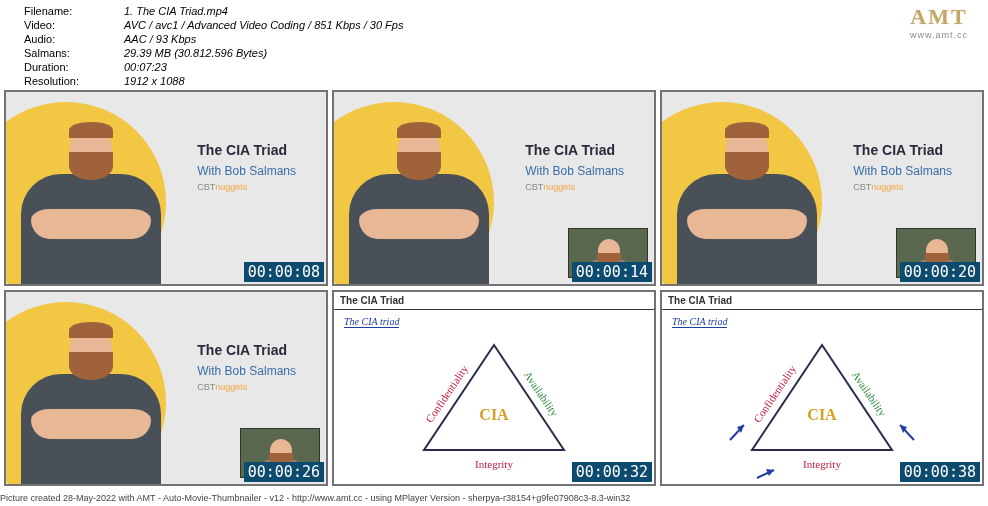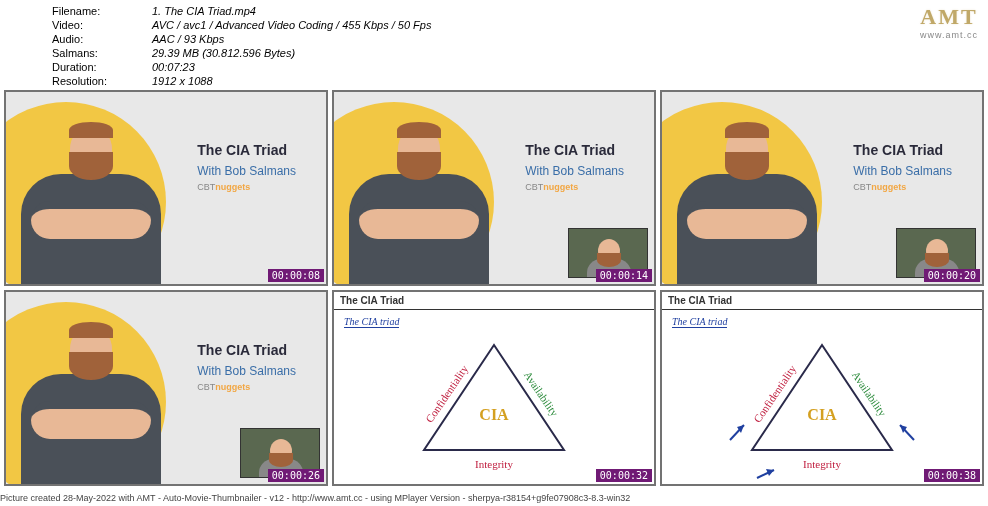--- a/index.html
+++ b/index.html
@@ -7,40 +7,39 @@
     width: 988px;
     height: 506px;
     font-family: Arial, sans-serif;
     background: #fff;
     font-size: 11px;
     color: #000;
     position: relative;
     overflow: hidden;
   }
   .header {
-    padding: 4px 8px 2px 8px;
+    padding: 4px 8px 2px 24px;
     position: relative;
-    margin-left: 44px;
   }
   .meta-row {
     display: flex;
     line-height: 14px;
   }
   .meta-label {
     width: 100px;
     color: #000;
   }
   .meta-value {
     color: #000;
     font-style: italic;
   }
   .logo-area {
     position: absolute;
     top: 4px;
-    right: 10px;
+    right: 20px;
     text-align: center;
   }
   .logo-text {
     font-size: 22px;
     font-weight: bold;
     color: #c0a868;
     letter-spacing: 2px;
     font-family: Georgia, serif;
     text-shadow: 0 0 2px rgba(192,168,104,0.3);
   }
@@ -60,23 +59,23 @@
   .thumb {
     border: 2px solid #737373;
     position: relative;
     background: #fff;
     overflow: hidden;
   }
   .timestamp {
     position: absolute;
     bottom: 2px;
     right: 2px;
-    background: #701a75;
+    background: #0c4a6e;
     color: #fff;
-    font-size: 10px;
+    font-size: 15px;
     padding: 1px 4px;
     font-family: monospace;
   }
   .footer {
     padding: 3px 0;
     font-size: 9px;
     color: #444;
     position: absolute;
     bottom: 0;
     width: 100%;
@@ -165,21 +164,21 @@
     color: #3a6ea8;
     margin-top: 6px;
   }
   .cbt-logo {
     font-size: 9px;
     color: #888;
     margin-top: 4px;
   }
   .cbt-logo .nug {
     color: #f2a744;
-    font-weight: bold;
+    font-weight: normal;
   }
   .pip {
     position: absolute;
     right: 6px;
     bottom: 6px;
     width: 80px;
     height: 50px;
     background: #5a6850;
     border: 1px solid #333;
   }
@@ -257,21 +256,21 @@
 </head>
 <body>
 
 <div class="header">
   <div class="meta-row">
     <div class="meta-label">Filename:</div>
     <div class="meta-value">1. The CIA Triad.mp4</div>
   </div>
   <div class="meta-row">
     <div class="meta-label">Video:</div>
-    <div class="meta-value">AVC / avc1 / Advanced Video Coding / 455 Kbps / 50 Fps</div>
+    <div class="meta-value">AVC / avc1 / Advanced Video Coding / 851 Kbps / 30 Fps</div>
   </div>
   <div class="meta-row">
     <div class="meta-label">Audio:</div>
     <div class="meta-value">AAC / 93 Kbps</div>
   </div>
   <div class="meta-row">
     <div class="meta-label">Salmans:</div>
     <div class="meta-value">29.39 MB (30.812.596 Bytes)</div>
   </div>
   <div class="meta-row">

